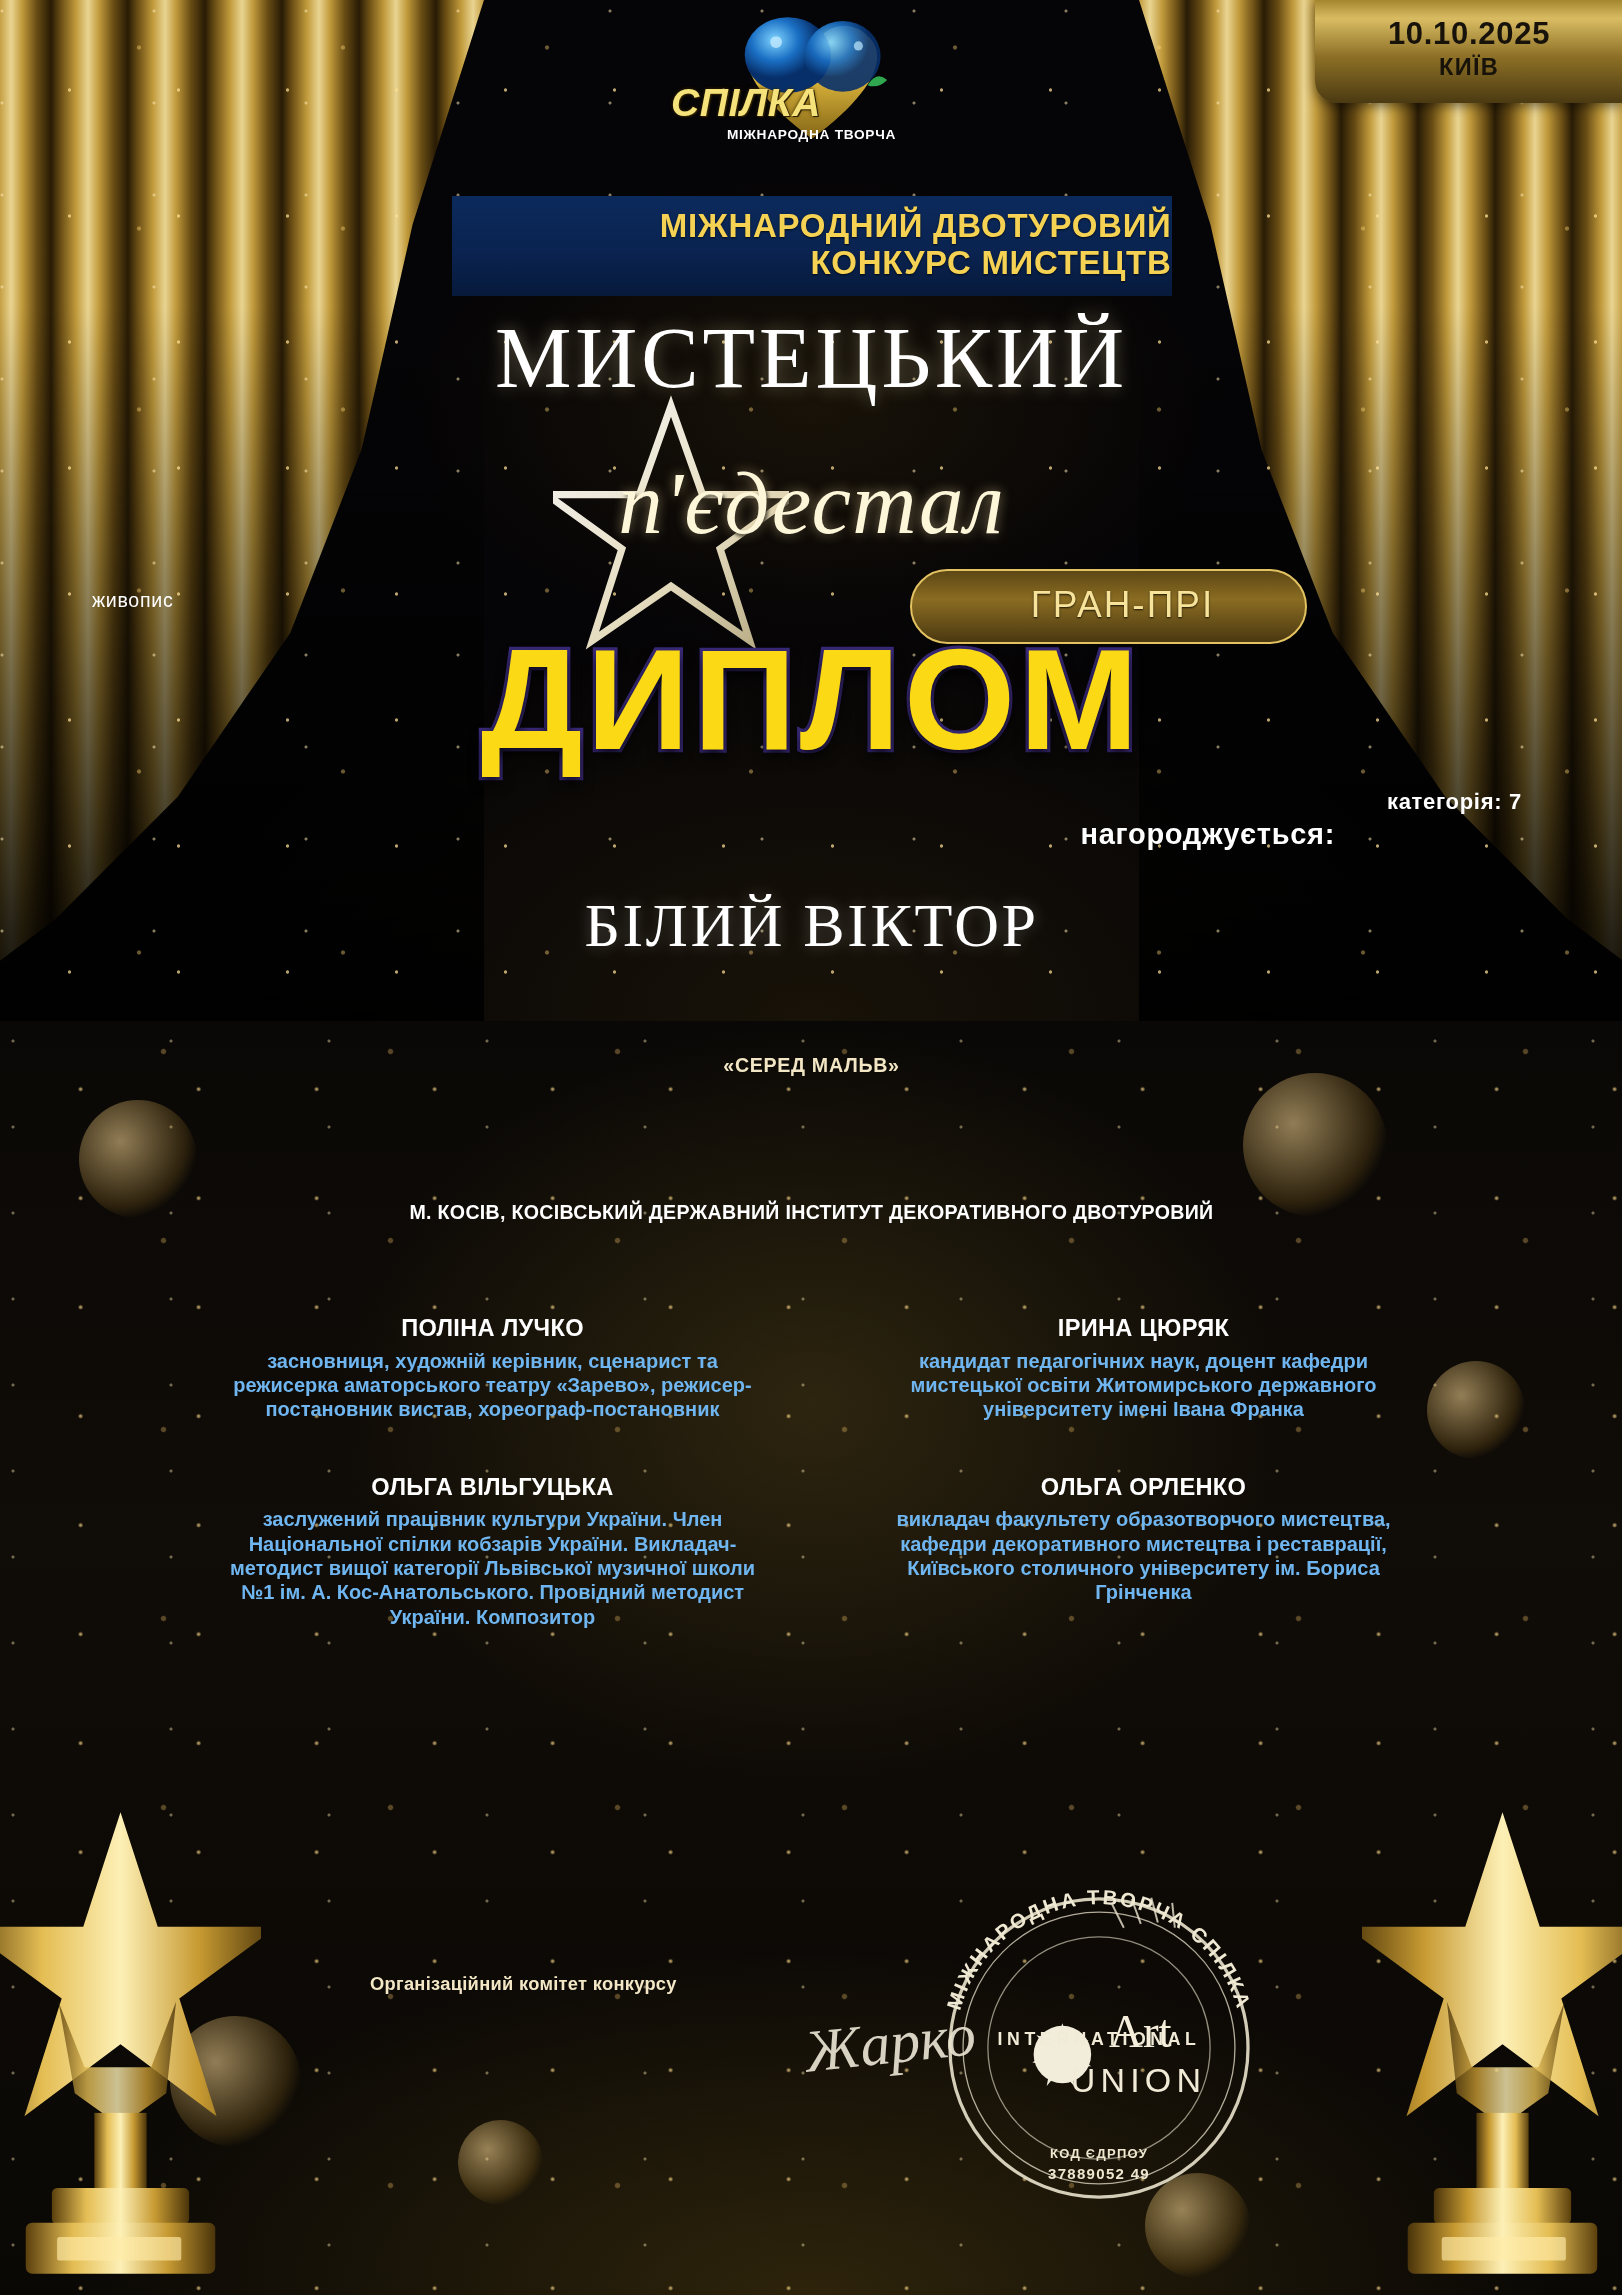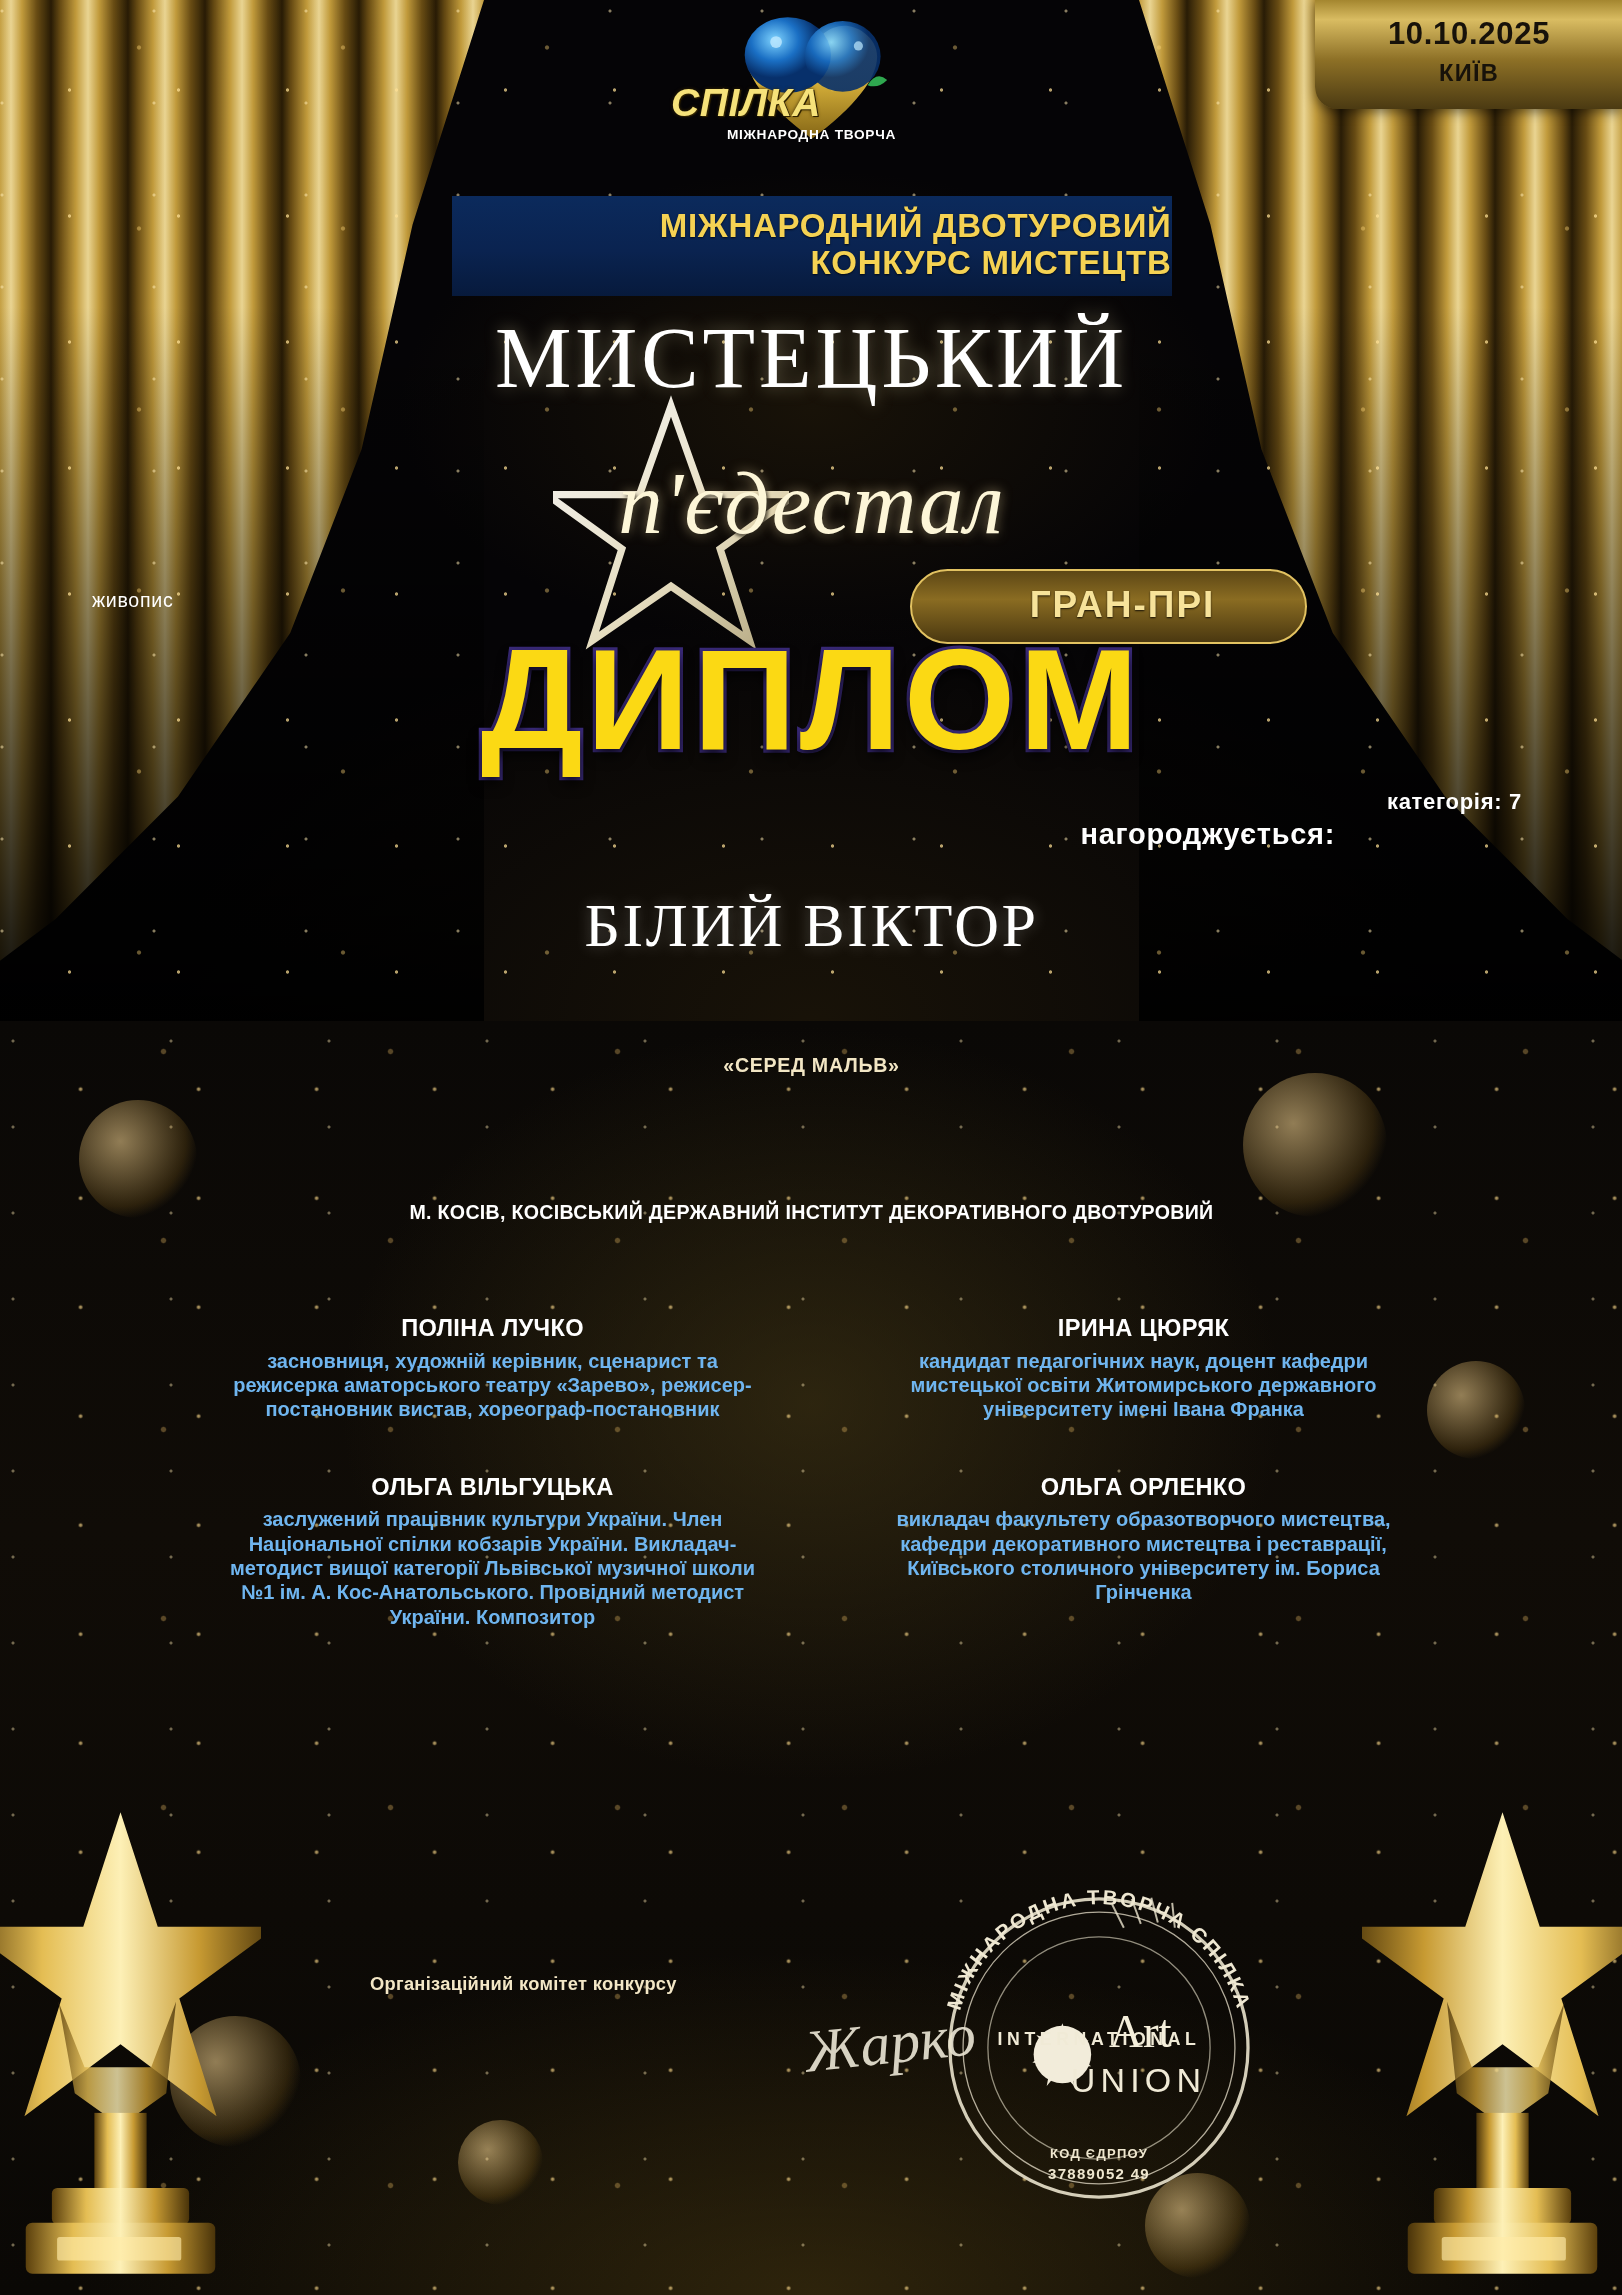--- a/index.html
+++ b/index.html
@@ -99,21 +99,21 @@
     font-weight: bold;
     color: #17120a;
     letter-spacing: 0.7px;
     line-height: 1.1;
   }
   .date-badge .city {
     font-size: 23.6px;
     font-weight: bold;
     color: #17120a;
     letter-spacing: 1.3px;
-    margin-top: 9px;
+    margin-top: 3px;
   }
 
   
   .logo-wrap {
     position: absolute;
     left: 50%;
     transform: translateX(-50%);
     top: 7.9px;
     width: 281px;
     height: 177px;
@@ -219,21 +219,21 @@
     width: 393px;
     padding: 13px 0 15.7px 0;
     text-align: center;
     border-radius: 39px;
     border: 2.6px solid #e2c261;
     background: linear-gradient(180deg, #5d4715 0%, #8a6c22 40%, #4a3810 100%);
     z-index: 24;
   }
   .granpri span {
     font-size: 37px;
-    font-weight: bold;
+    font-weight: normal;
     color: #f7e39a;
     letter-spacing: 2px;
     text-shadow: 0 1.3px 2px rgba(0,0,0,0.8);
     margin-left: 28px;
   }
 
   
   .nomination {
     position: absolute;
     left: 92px;

